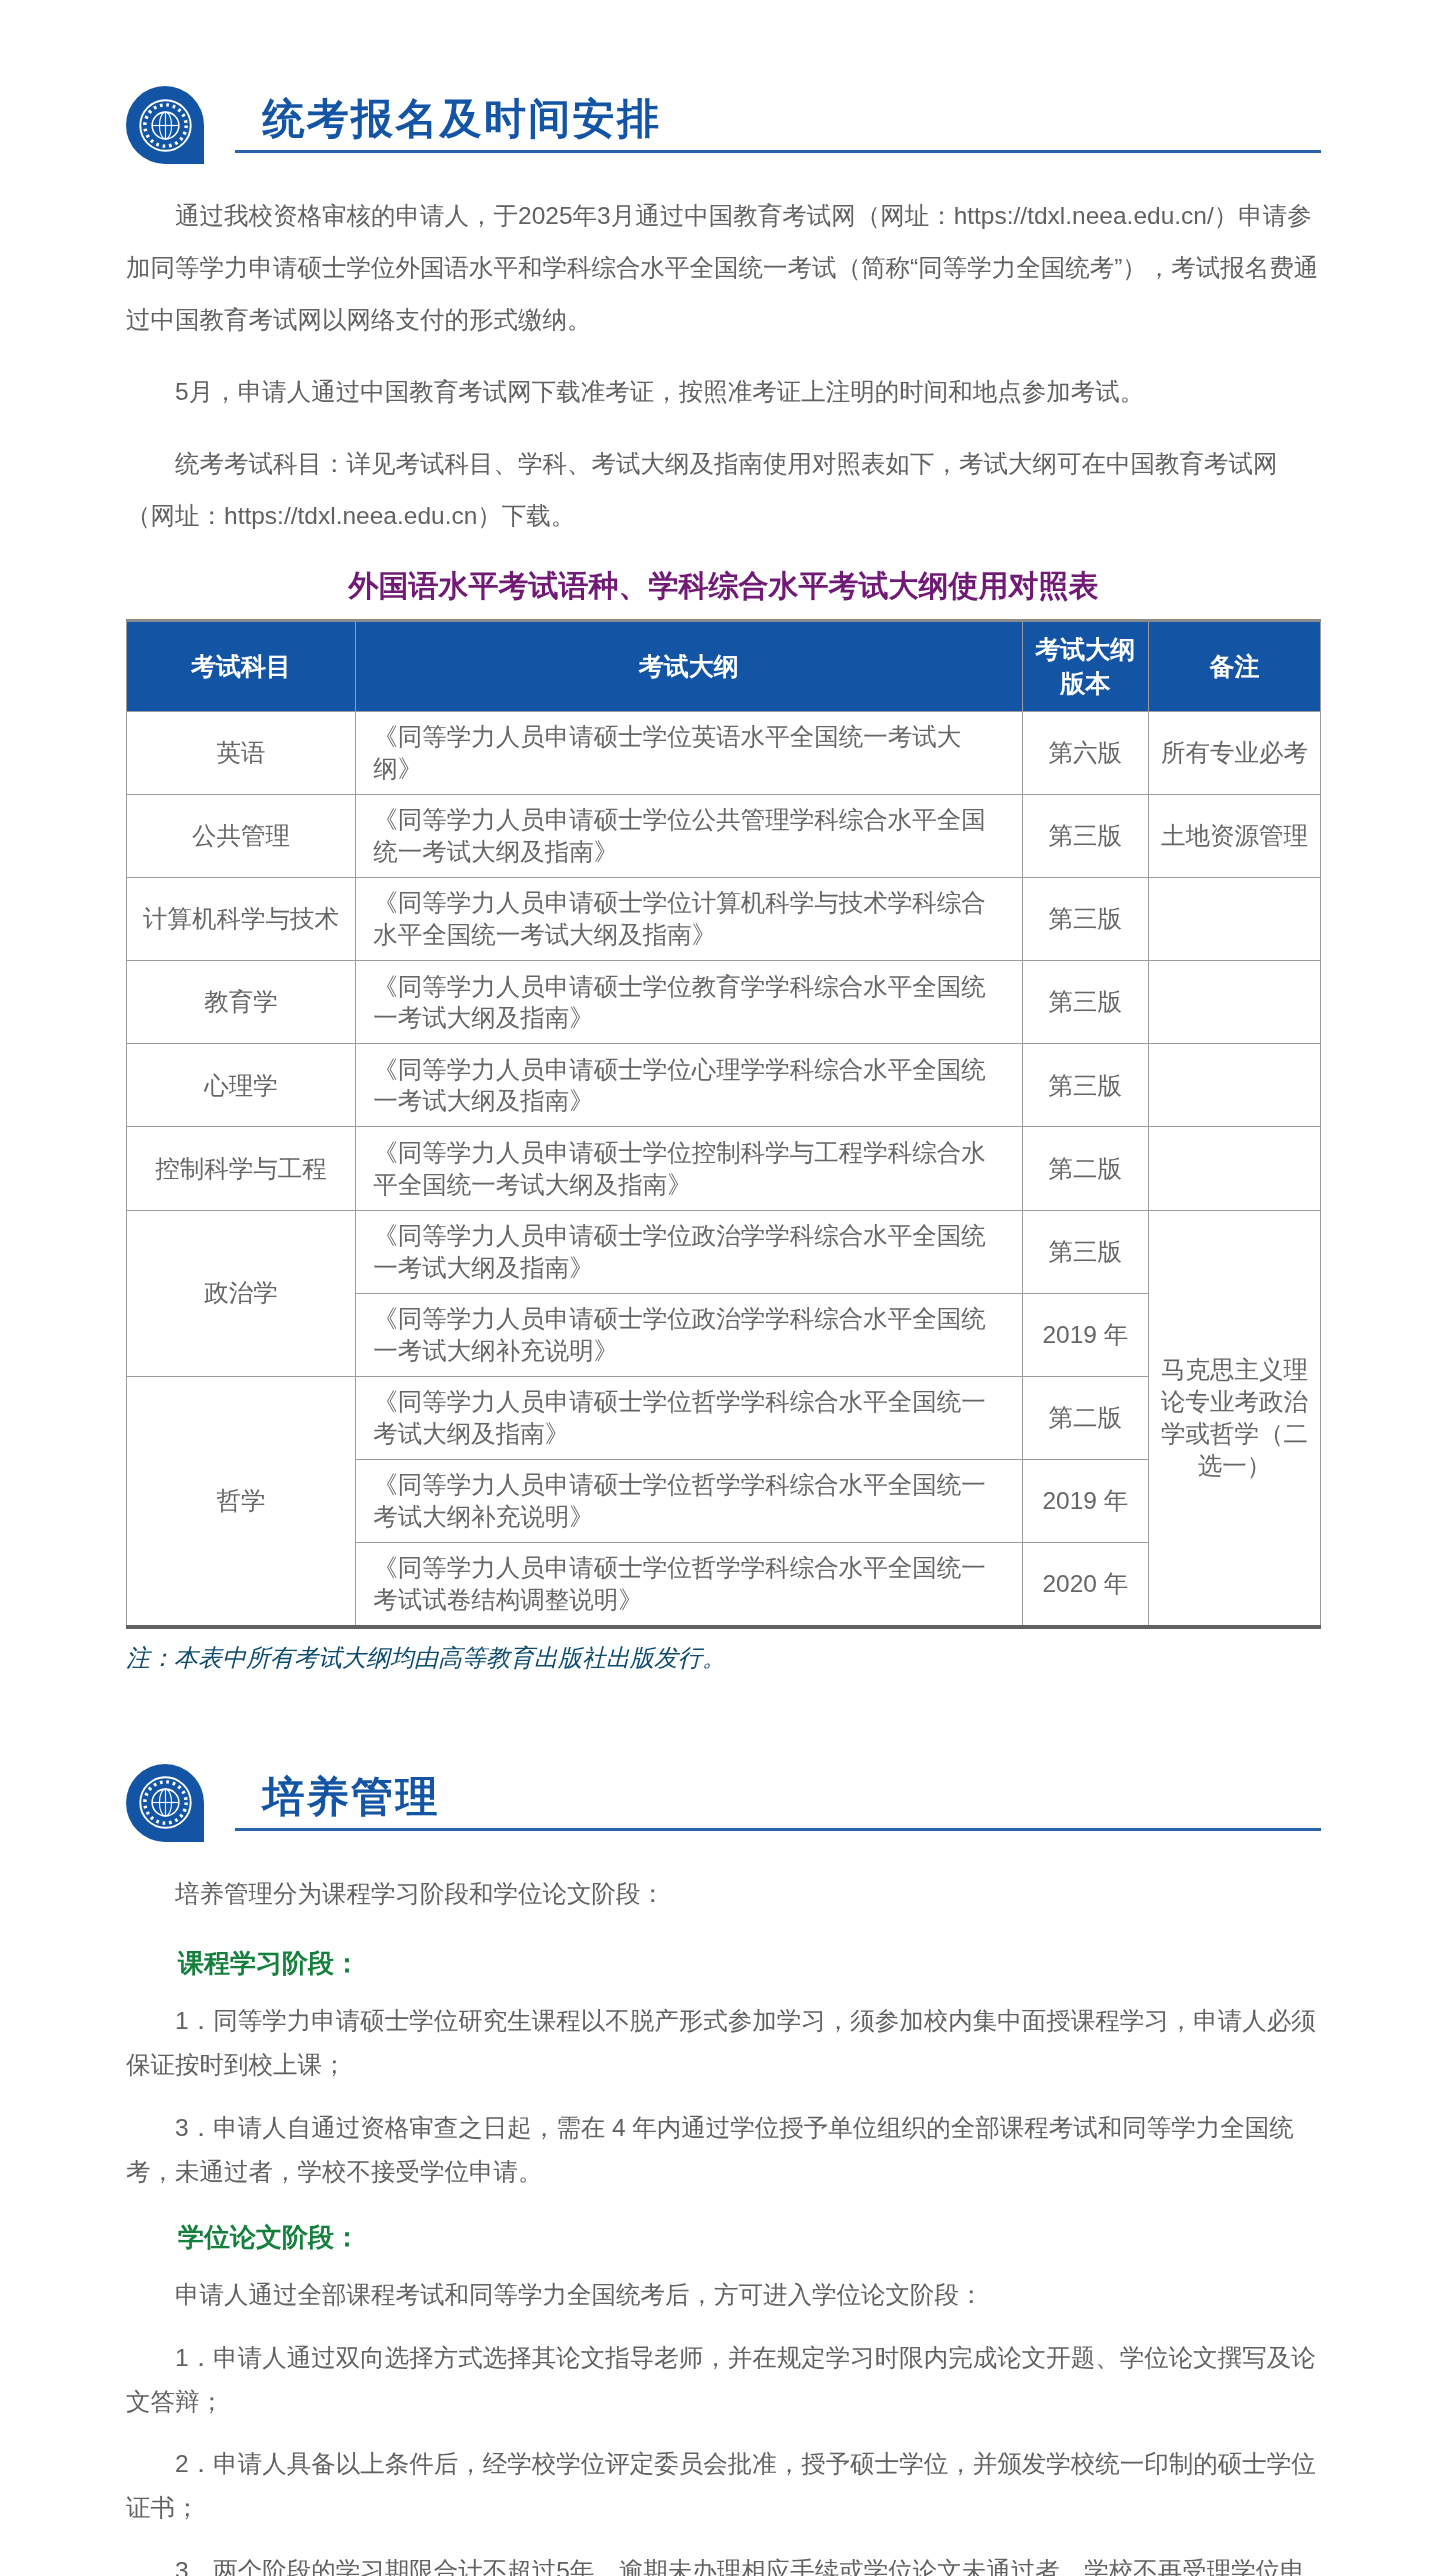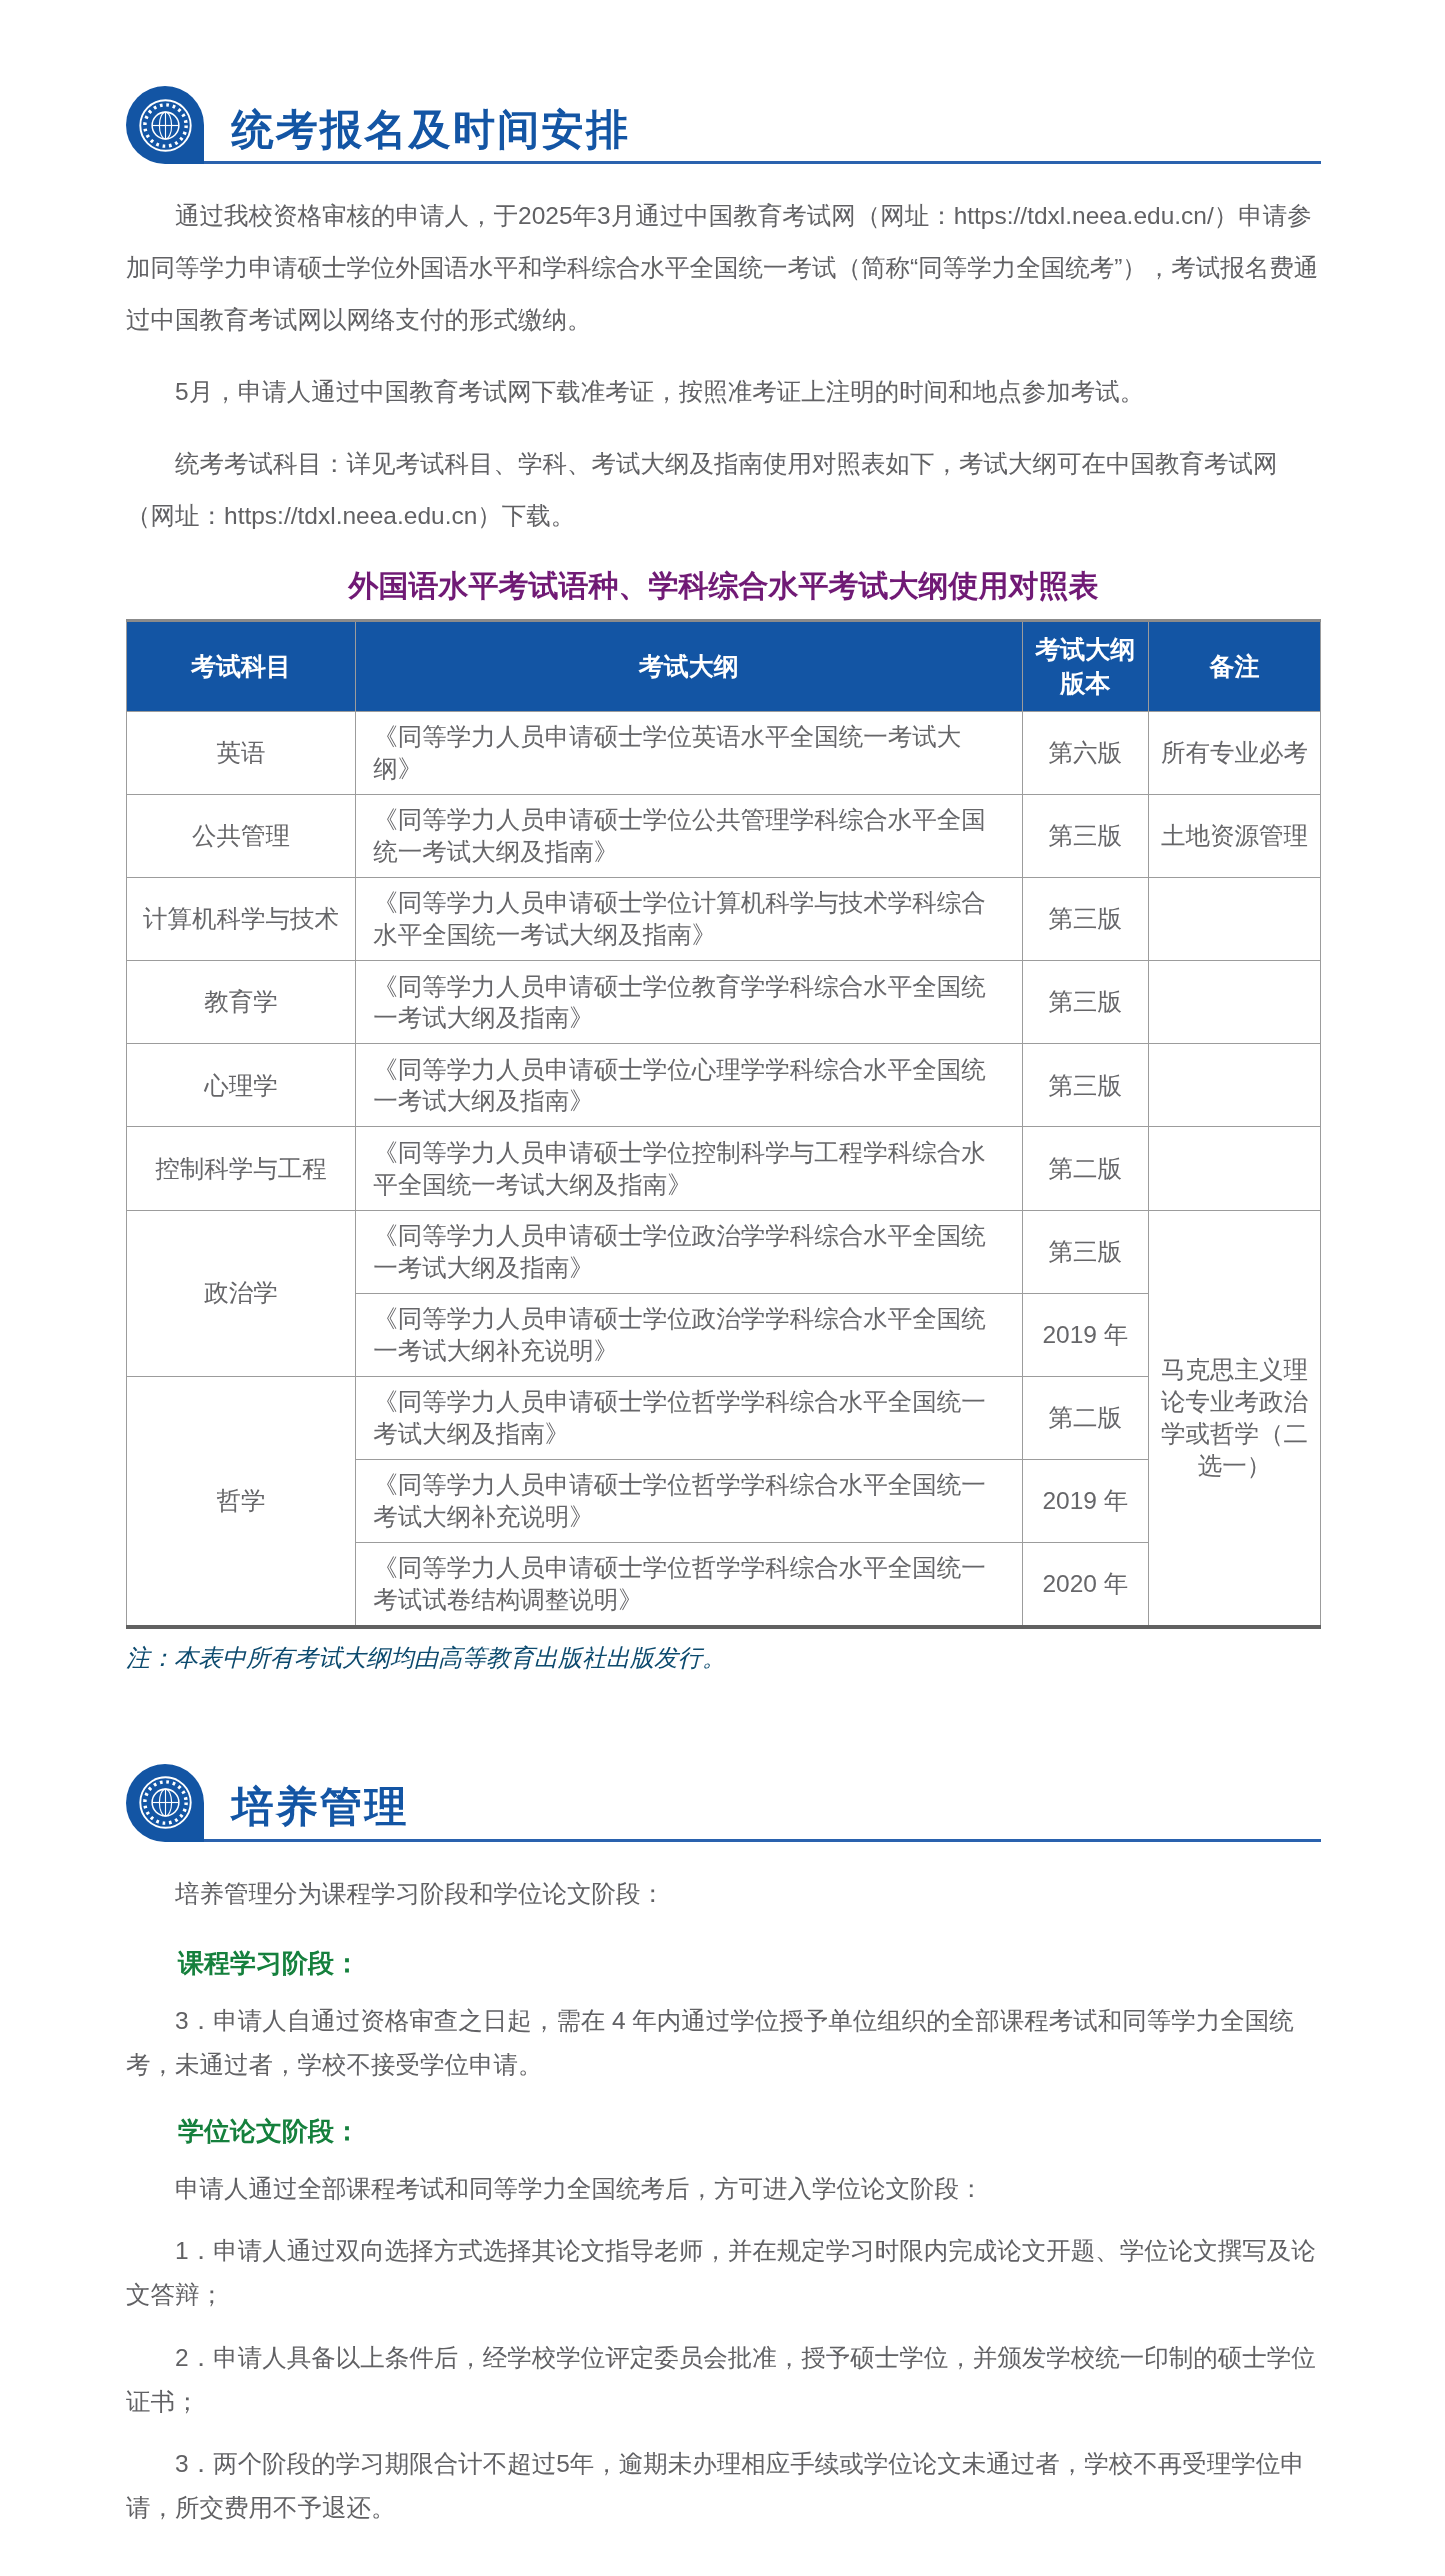--- a/index.html
+++ b/index.html
@@ -7,21 +7,21 @@
     width:1446px;
     min-height:2576px;
     box-sizing:border-box;
     background:#ffffff;
     padding:86px 125px 15.3px 126px;
     font-family:"Liberation Sans","DejaVu Sans",sans-serif;
     color:#616164;
     font-size:24.5px;
   }
   
-  .sec-header{display:flex;align-items:flex-end;margin:0 0 26px 0;}
+  .sec-header{display:flex;align-items:center;margin:0 0 26px 0;gap:31px;}
   .sec-icon{
     width:78px;height:78px;flex:0 0 auto;
     background:#1355A4;
     border-radius:52% 52% 0 52%;
     display:flex;align-items:center;justify-content:center;
   }
   .sec-rest{flex:1;border-bottom:3.1px solid #2a62ae;padding:0 0 9.2px 27.5px;}
   .sec-title{
     color:#1355A4;font-size:42px;font-weight:bold;
     letter-spacing:2.3px;line-height:1.05;
@@ -176,20 +176,21 @@
       </svg>
     </div>
     <div class="sec-rest">
       <div class="sec-title">培养管理</div>
     </div>
   </div>
 
   <p class="body">培养管理分为课程学习阶段和学位论文阶段：</p>
 
   <div class="sub-heading">课程学习阶段：</div>
+  <p class="item">1．同等学力申请硕士学位研究生课程以不脱产形式参加学习，须参加校内集中面授课程学习，申请人必须保证按时到校上课；</p>
   <p class="item">3．申请人自通过资格审查之日起，需在 4 年内通过学位授予单位组织的全部课程考试和同等学力全国统考，未通过者，学校不接受学位申请。</p>
 
   <div class="sub-heading">学位论文阶段：</div>
   <p class="item">申请人通过全部课程考试和同等学力全国统考后，方可进入学位论文阶段：</p>
   <p class="item">1．申请人通过双向选择方式选择其论文指导老师，并在规定学习时限内完成论文开题、学位论文撰写及论文答辩；</p>
   <p class="item">2．申请人具备以上条件后，经学校学位评定委员会批准，授予硕士学位，并颁发学校统一印制的硕士学位证书；</p>
   <p class="item">3．两个阶段的学习期限合计不超过5年，逾期未办理相应手续或学位论文未通过者，学校不再受理学位申请，所交费用不予退还。</p>
 </div>
 
 

